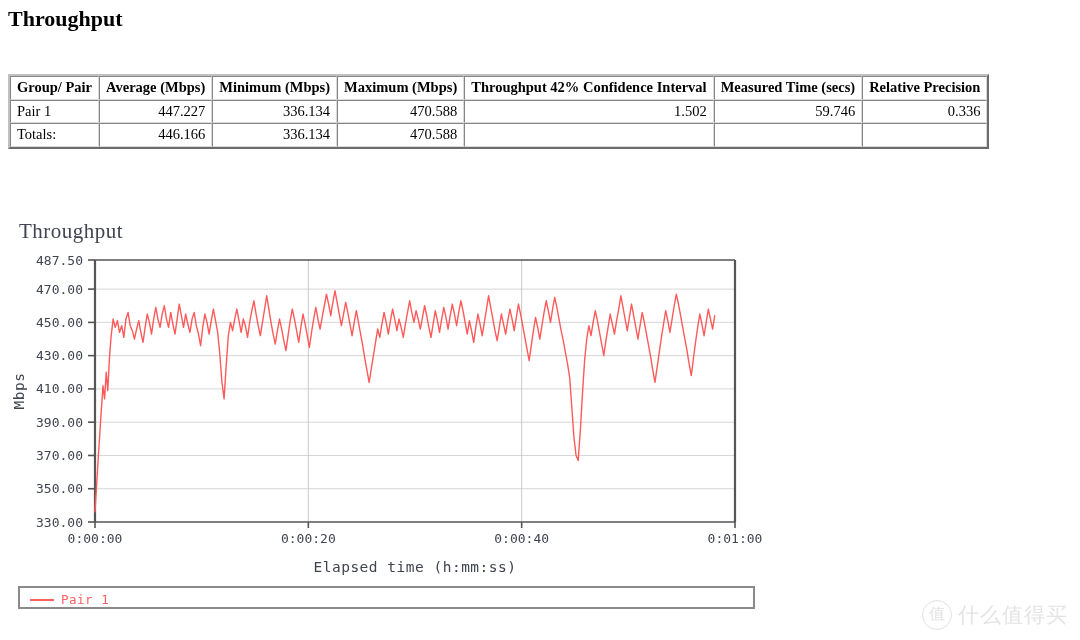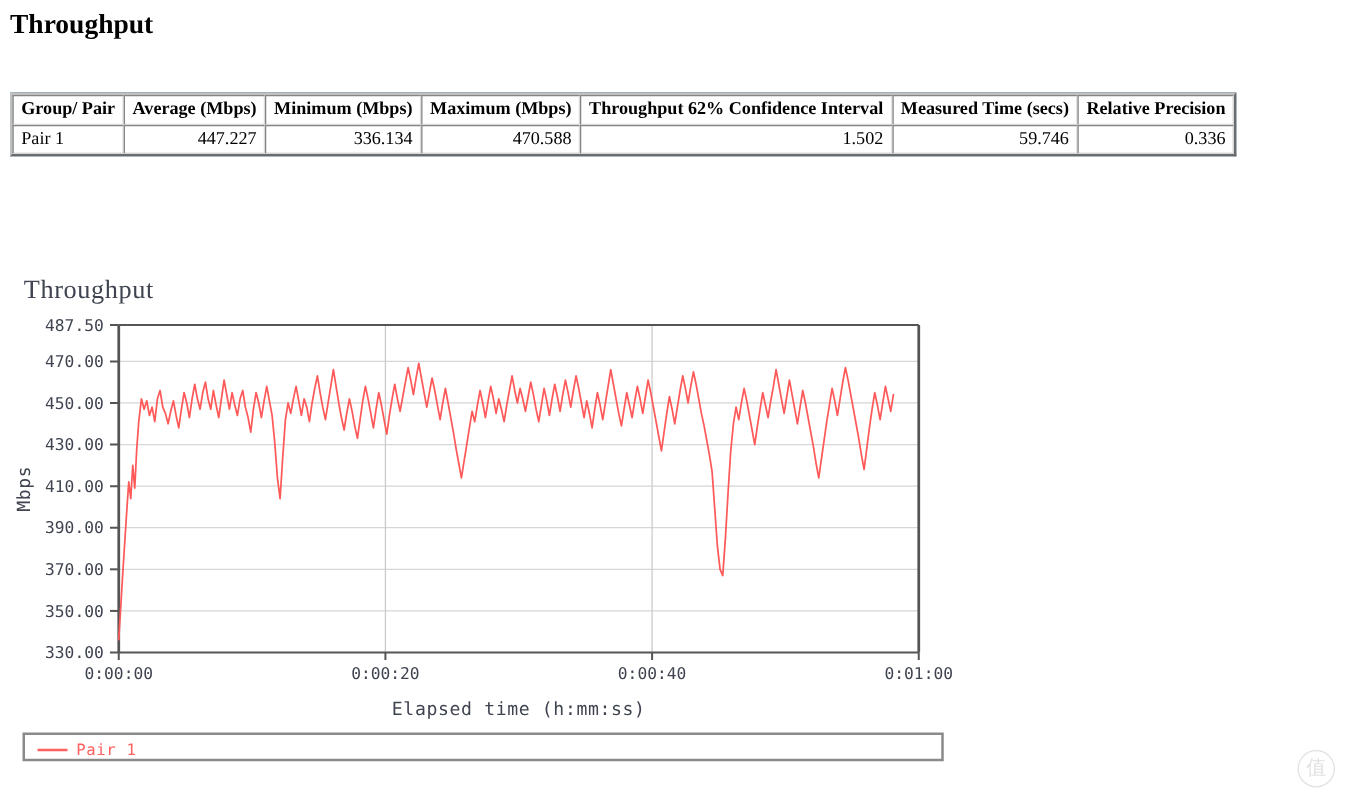--- a/index.html
+++ b/index.html
@@ -170,34 +170,43 @@
 <div id="page-title">Throughput</div>
 
 <div id="results-table-wrap">
   <table class="results">
     <thead>
       <tr>
         <th>Group/ Pair</th>
         <th>Average (Mbps)</th>
         <th>Minimum (Mbps)</th>
         <th>Maximum (Mbps)</th>
-        <th>Throughput 62% Confidence Interval</th>
+        <th>Throughput 42% Confidence Interval</th>
         <th>Measured Time (secs)</th>
         <th>Relative Precision</th>
       </tr>
     </thead>
     <tbody>
       <tr>
         <td class="label">Pair 1</td>
         <td class="num">447.227</td>
         <td class="num">336.134</td>
         <td class="num">470.588</td>
         <td class="num">1.502</td>
         <td class="num">59.746</td>
         <td class="num">0.336</td>
+      </tr>
+      <tr>
+        <td class="label">Totals:</td>
+        <td class="num">446.166</td>
+        <td class="num">336.134</td>
+        <td class="num">470.588</td>
+        <td class="empty">&nbsp;</td>
+        <td class="empty">&nbsp;</td>
+        <td class="empty">&nbsp;</td>
       </tr>
     </tbody>
   </table>
 </div>
 
 <div id="chart-block">
   <div id="chart-title">Throughput</div>
   <svg id="chart-svg" width="790" height="420">
     <g id="grid-layer">
         <line x1="95" y1="83.11111111111111" x2="735" y2="83.11111111111111" stroke="#d6d6d6" stroke-width="1"></line>
@@ -254,13 +263,14 @@
 
 <div id="legend-box">
   <div id="legend-item">
     <span id="legend-swatch" style="background: rgb(255, 97, 97);"></span>
     <span id="legend-label" style="color: rgb(255, 97, 97);">Pair 1</span>
   </div>
 </div>
 
 <div id="watermark">
   <div id="watermark-mark">值</div>
+  <div id="watermark-text">什么值得买</div>
 </div>
 
 </body></html>

